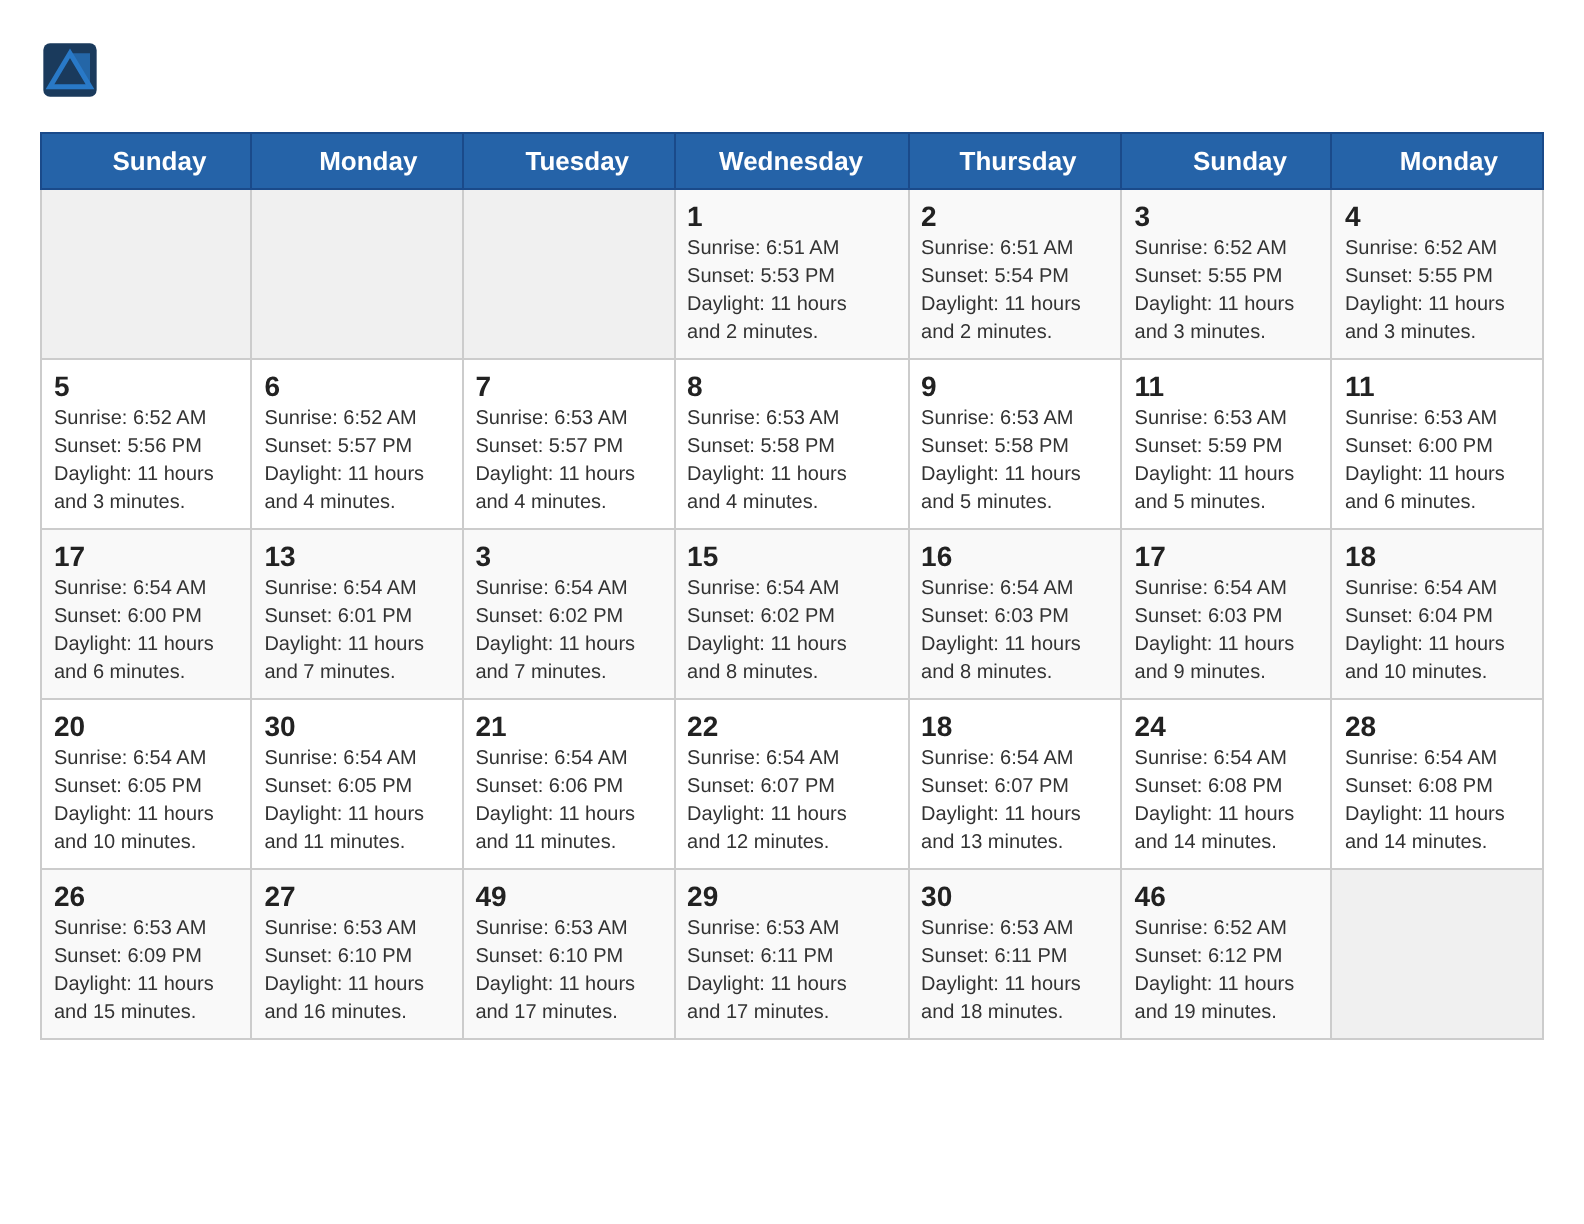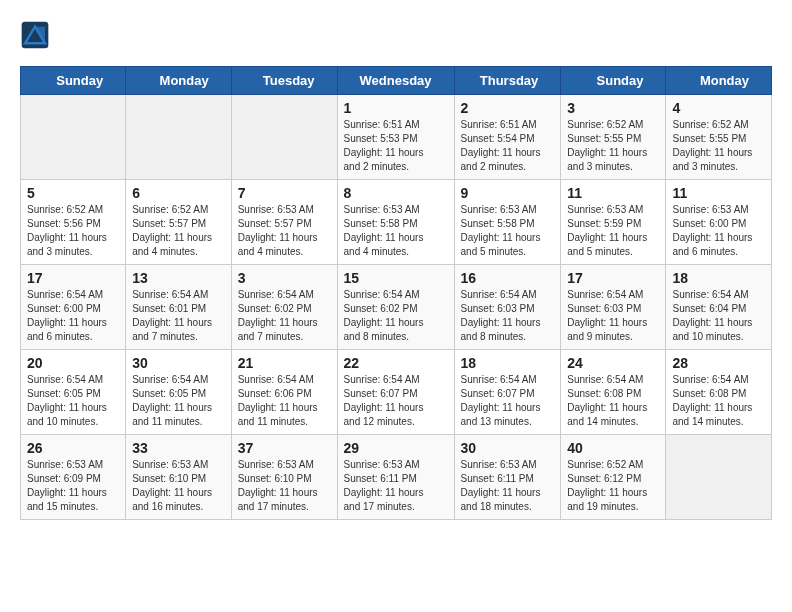--- a/index.html
+++ b/index.html
@@ -311,49 +311,49 @@
       </tr>
       <tr>
         <td>
           <span class="day-num">26</span>
           <div class="day-detail" style="white-space: pre-line;">Sunrise: 6:53 AM
 Sunset: 6:09 PM
 Daylight: 11 hours
 and 15 minutes.</div>
         </td>
         <td>
-          <span class="day-num">33</span>
+          <span class="day-num">27</span>
           <div class="day-detail" style="white-space: pre-line;">Sunrise: 6:53 AM
 Sunset: 6:10 PM
 Daylight: 11 hours
 and 16 minutes.</div>
         </td>
         <td>
-          <span class="day-num">37</span>
+          <span class="day-num">49</span>
           <div class="day-detail" style="white-space: pre-line;">Sunrise: 6:53 AM
 Sunset: 6:10 PM
 Daylight: 11 hours
 and 17 minutes.</div>
         </td>
         <td>
           <span class="day-num">29</span>
           <div class="day-detail" style="white-space: pre-line;">Sunrise: 6:53 AM
 Sunset: 6:11 PM
 Daylight: 11 hours
 and 17 minutes.</div>
         </td>
         <td>
           <span class="day-num">30</span>
           <div class="day-detail" style="white-space: pre-line;">Sunrise: 6:53 AM
 Sunset: 6:11 PM
 Daylight: 11 hours
 and 18 minutes.</div>
         </td>
         <td>
-          <span class="day-num">40</span>
+          <span class="day-num">46</span>
           <div class="day-detail" style="white-space: pre-line;">Sunrise: 6:52 AM
 Sunset: 6:12 PM
 Daylight: 11 hours
 and 19 minutes.</div>
         </td>
         <td class="empty-cell"></td>
       </tr>
     </tbody>
 </table>
 

